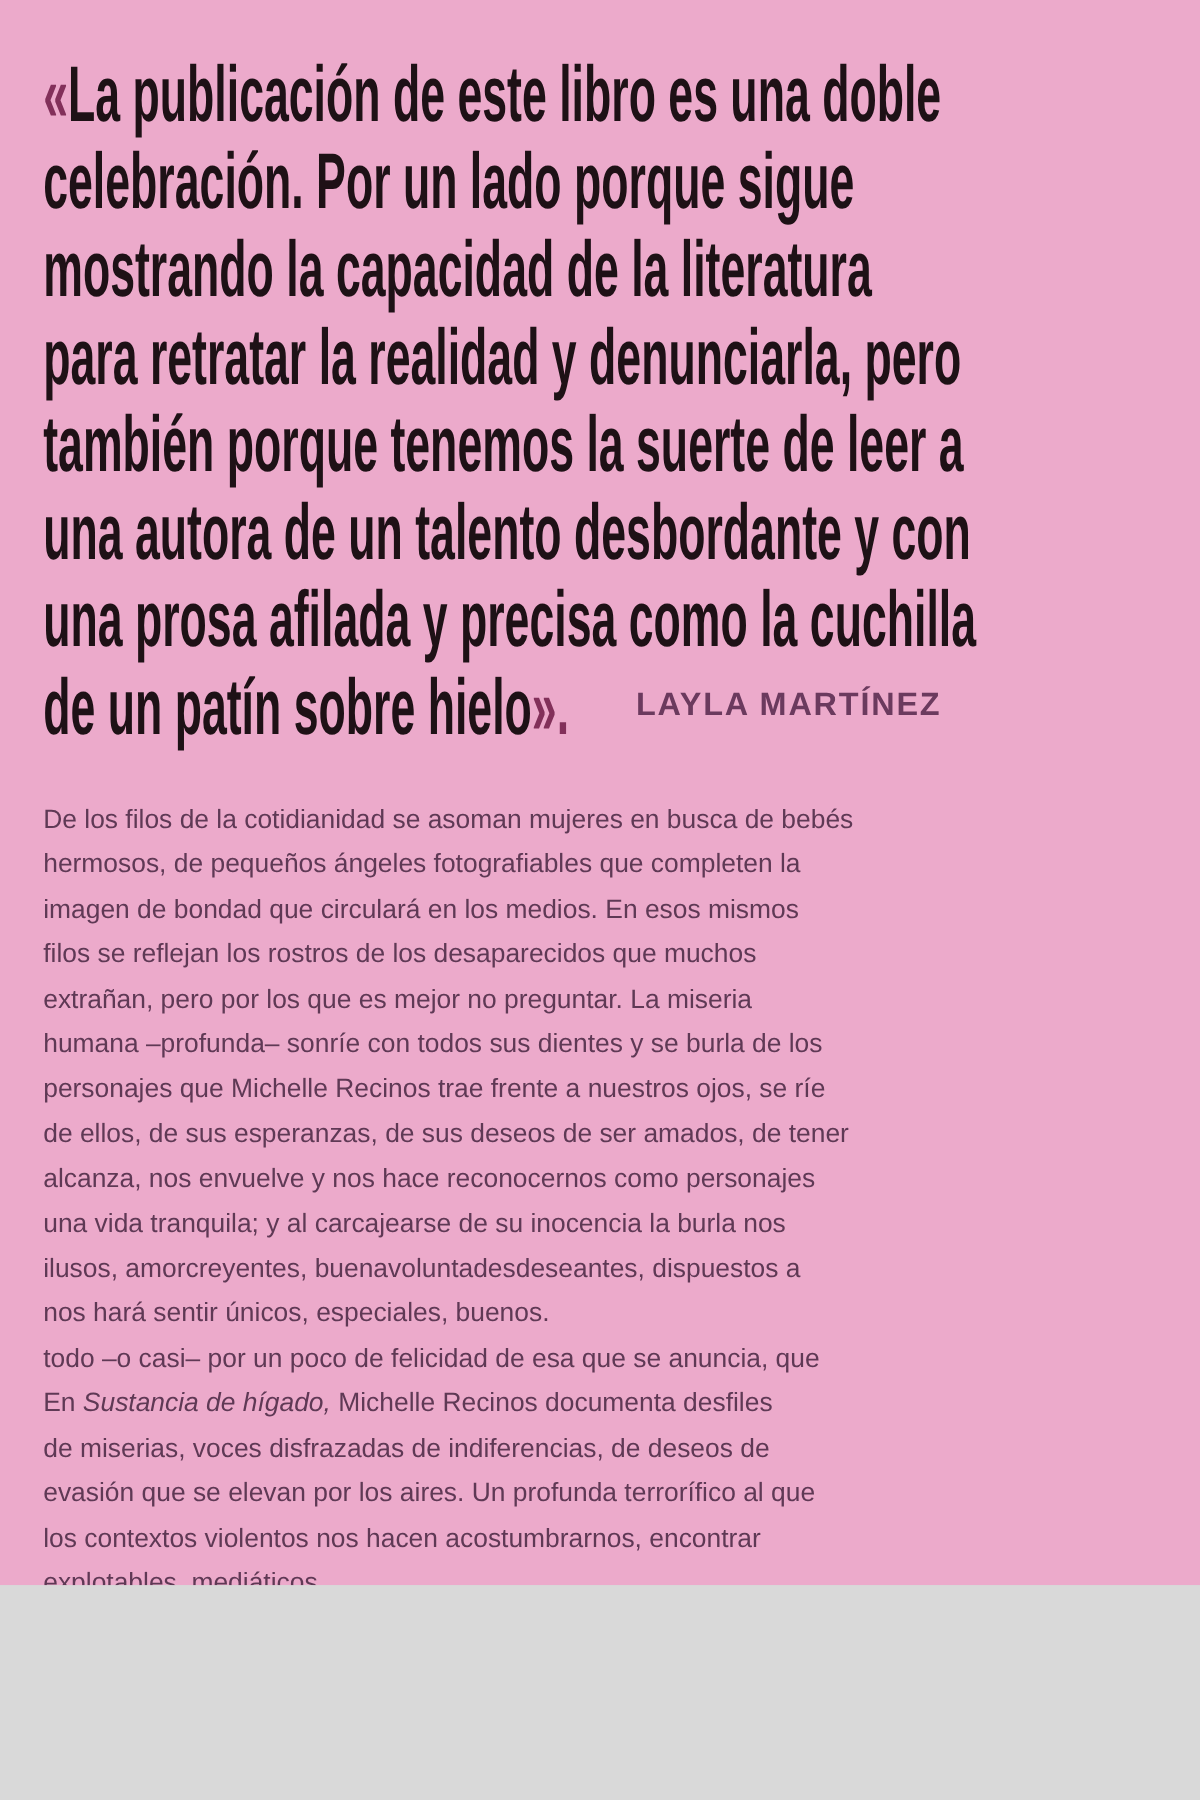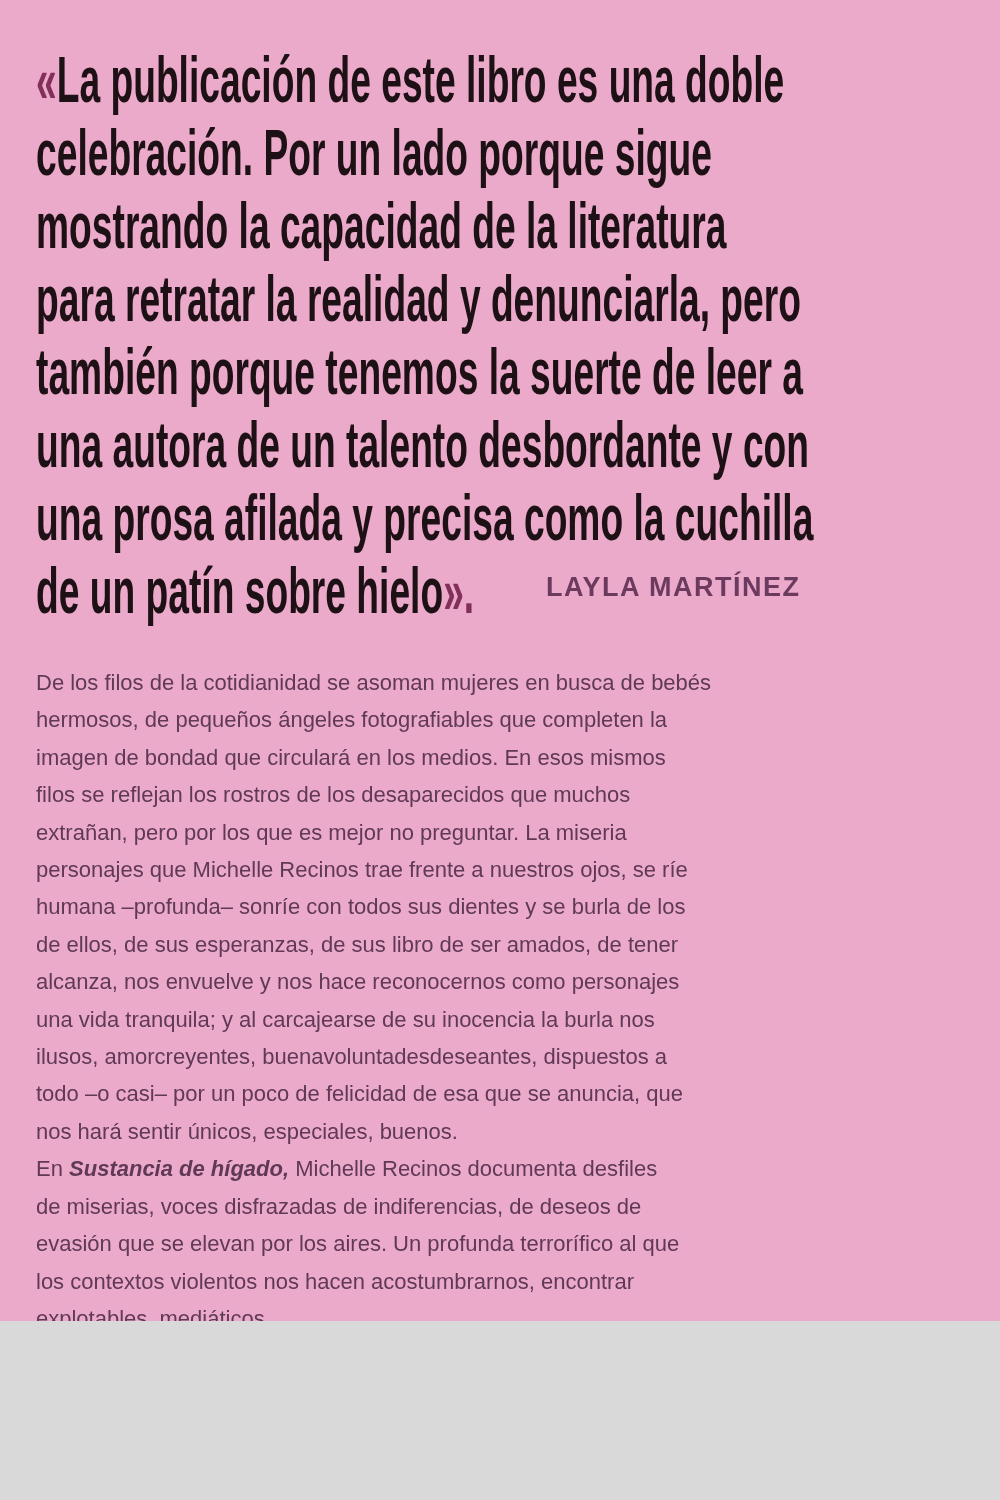--- a/index.html
+++ b/index.html
@@ -29,39 +29,39 @@
     font-size:62px;
     line-height:73px;
     letter-spacing:0;
     color:var(--quote_text);
     transform: scale(0.60, 1.06);
     transform-origin: 0 85%;
     font-family:"Liberation Sans", sans-serif;
   }
   .mark { color: var(--guillemet); }
   .attribution {
-    position:absolute; left:546px; top:572px;
+    position:absolute; left:530px; top:572px;
     font-size:27px; font-weight:bold;
     letter-spacing:1.5px;
     color:var(--accent_caps);
     white-space:nowrap;
     font-family:"Liberation Sans", sans-serif;
   }
   
   .body-block {
     position:absolute; left:36px; top:664px; width:950px;
     color:var(--body_text);
   }
   .b-line {
     white-space:nowrap;
     font-size:22px;
     line-height:37.4px;
     font-family:"Liberation Sans", sans-serif;
   }
-  .it { font-style:italic;font-weight:bold; }
+  .it { font-style:italic; }
   
   .logo {
     position:absolute; left:36px; top:1422px;
     width:88px; height:52px;
   }
   .logo svg { display:block; width:100%; height:100%; }
   .site-url {
     position:absolute; right:28px; top:1438px;
     font-size:24px;
     color:var(--footer);
@@ -86,28 +86,28 @@
   </div>
 
   <div class="attribution">LAYLA MARTÍNEZ</div>
 
   <div class="body-block">
     <div class="b-line">De los filos de la cotidianidad se asoman mujeres en busca de bebés</div>
     <div class="b-line">hermosos, de pequeños ángeles fotografiables que completen la</div>
     <div class="b-line">imagen de bondad que circulará en los medios. En esos mismos</div>
     <div class="b-line">filos se reflejan los rostros de los desaparecidos que muchos</div>
     <div class="b-line">extrañan, pero por los que es mejor no preguntar. La miseria</div>
+    <div class="b-line">humana –profunda– sonríe con todos sus dientes y se burla de los</div>
     <div class="b-line">personajes que Michelle Recinos trae frente a nuestros ojos, se ríe</div>
-    <div class="b-line">humana –profunda– sonríe con todos sus dientes y se burla de los</div>
-    <div class="b-line">de ellos, de sus esperanzas, de sus libro de ser amados, de tener</div>
+    <div class="b-line">de ellos, de sus esperanzas, de sus deseos de ser amados, de tener</div>
     <div class="b-line">alcanza, nos envuelve y nos hace reconocernos como personajes</div>
     <div class="b-line">una vida tranquila; y al carcajearse de su inocencia la burla nos</div>
     <div class="b-line">ilusos, amorcreyentes, buenavoluntadesdeseantes, dispuestos a</div>
+    <div class="b-line">nos hará sentir únicos, especiales, buenos.</div>
     <div class="b-line">todo –o casi– por un poco de felicidad de esa que se anuncia, que</div>
-    <div class="b-line">nos hará sentir únicos, especiales, buenos.</div>
     <div class="b-line"><span>En </span><span class="it">Sustancia de hígado,</span><span> Michelle Recinos documenta desfiles</span></div>
     <div class="b-line">de miserias, voces disfrazadas de indiferencias, de deseos de</div>
     <div class="b-line">evasión que se elevan por los aires. Un profunda terrorífico al que</div>
     <div class="b-line">los contextos violentos nos hacen acostumbrarnos, encontrar</div>
     <div class="b-line">explotables, mediáticos.</div>
   </div>
 
   <div class="logo">
     <svg viewBox="0 0 100 58" fill="none" xmlns="http://www.w3.org/2000/svg">
       <path d="M4 20 V56 M4 20 L30 56 L52 5 L74 56 L97 20 V56 M39 37 H66" stroke="#4f2847" stroke-width="3.2" stroke-linecap="round" stroke-linejoin="miter"></path>

